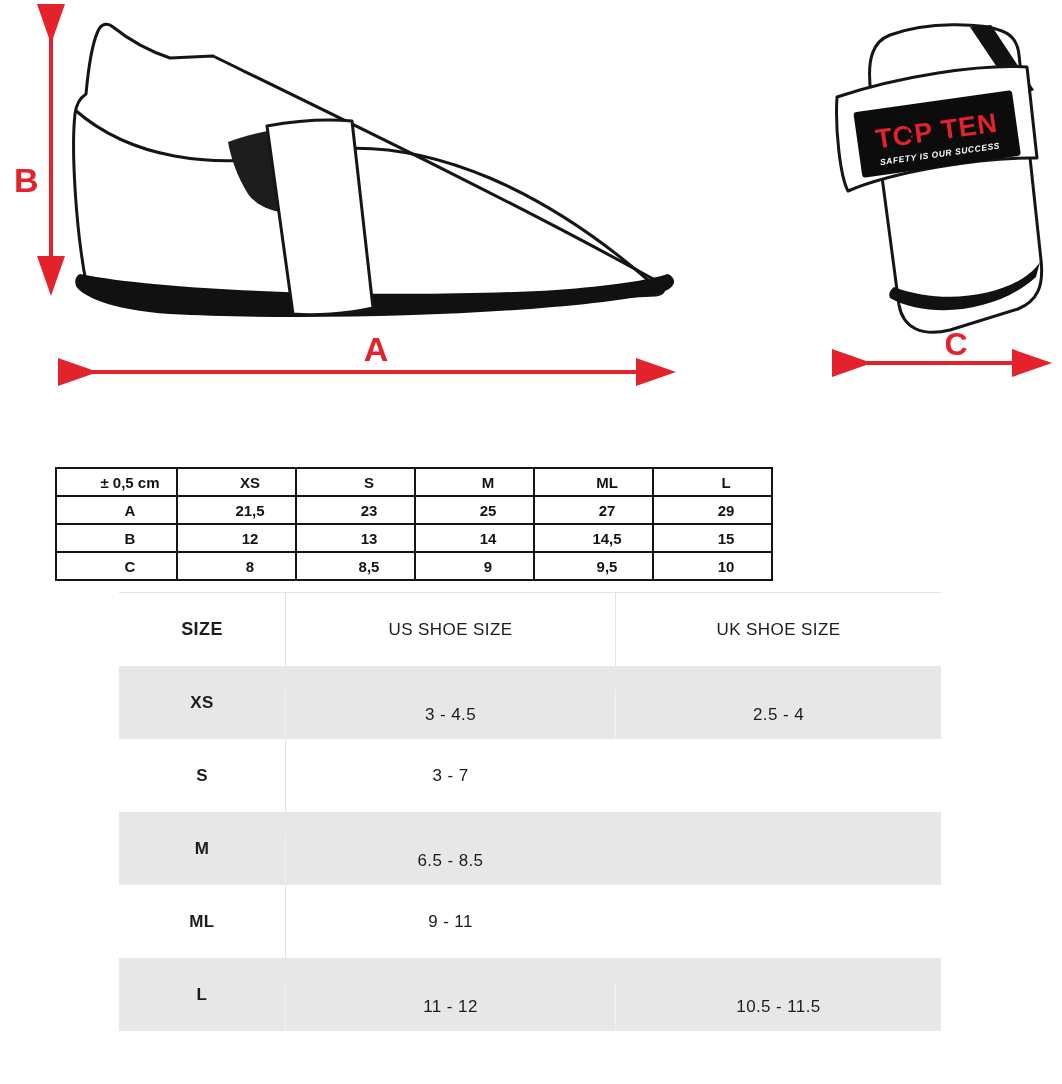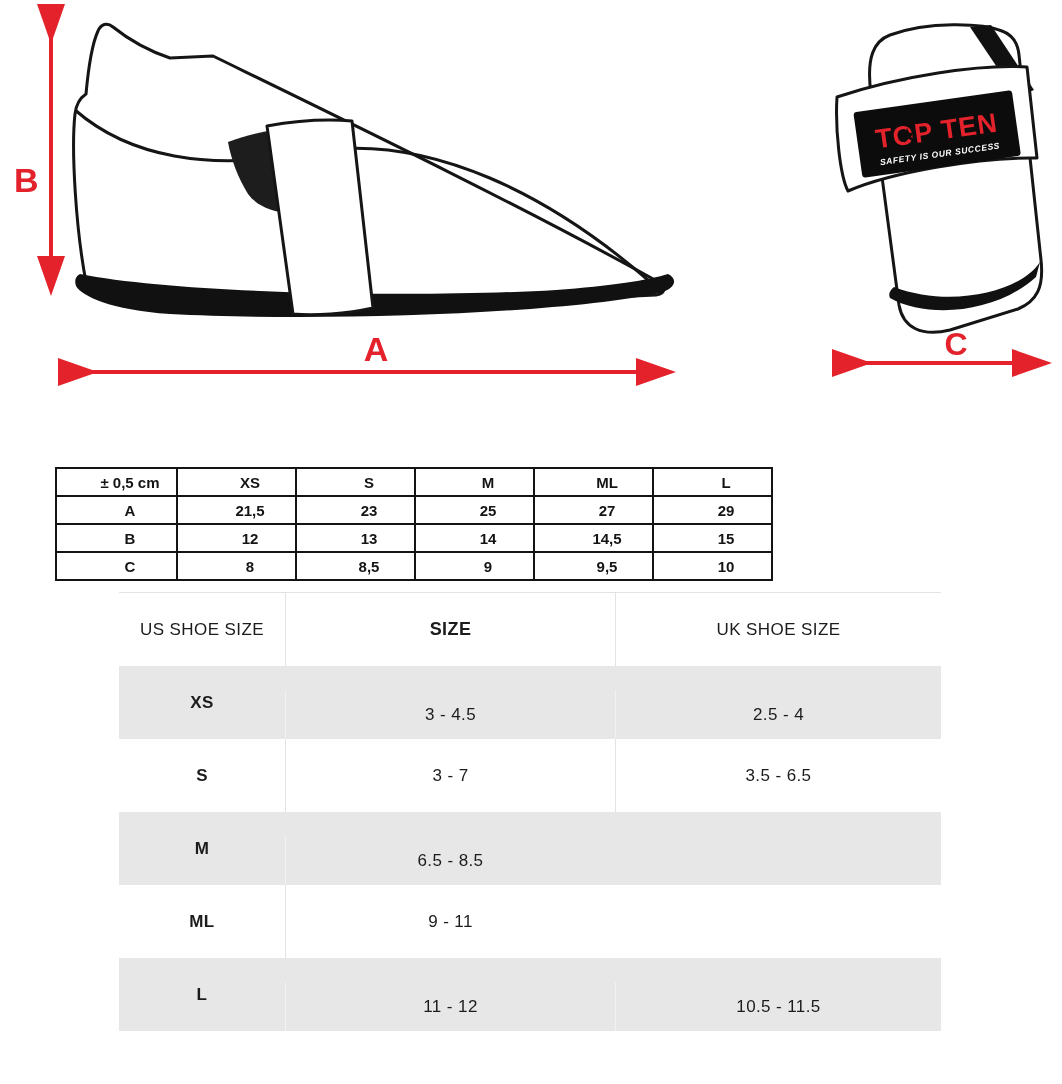--- a/index.html
+++ b/index.html
@@ -135,33 +135,32 @@
       <div class="dim-cell">8</div>
       <div class="dim-cell">8,5</div>
       <div class="dim-cell">9</div>
       <div class="dim-cell">9,5</div>
       <div class="dim-cell">10</div>
     </div>
   </div>
 
   <div class="size-table">
     <div class="st-row st-header">
+      <div class="st-cell st-size">SIZE</div>
       <div class="st-cell">US SHOE SIZE</div>
-      <div class="st-cell st-size">SIZE</div>
       <div class="st-cell">UK SHOE SIZE</div>
     </div>
     <div class="st-row shaded">
       <div class="st-cell st-size">XS</div>
       <div class="st-cell">3 - 4.5</div>
       <div class="st-cell">2.5 - 4</div>
     </div>
     <div class="st-row">
       <div class="st-cell st-size">S</div>
       <div class="st-cell">3 - 7</div>
-      <div class="st-cell">3.5 - 6.5</div>
     </div>
     <div class="st-row shaded">
       <div class="st-cell st-size">M</div>
       <div class="st-cell">6.5 - 8.5</div>
     </div>
     <div class="st-row">
       <div class="st-cell st-size">ML</div>
       <div class="st-cell">9 - 11</div>
     </div>
     <div class="st-row shaded">

